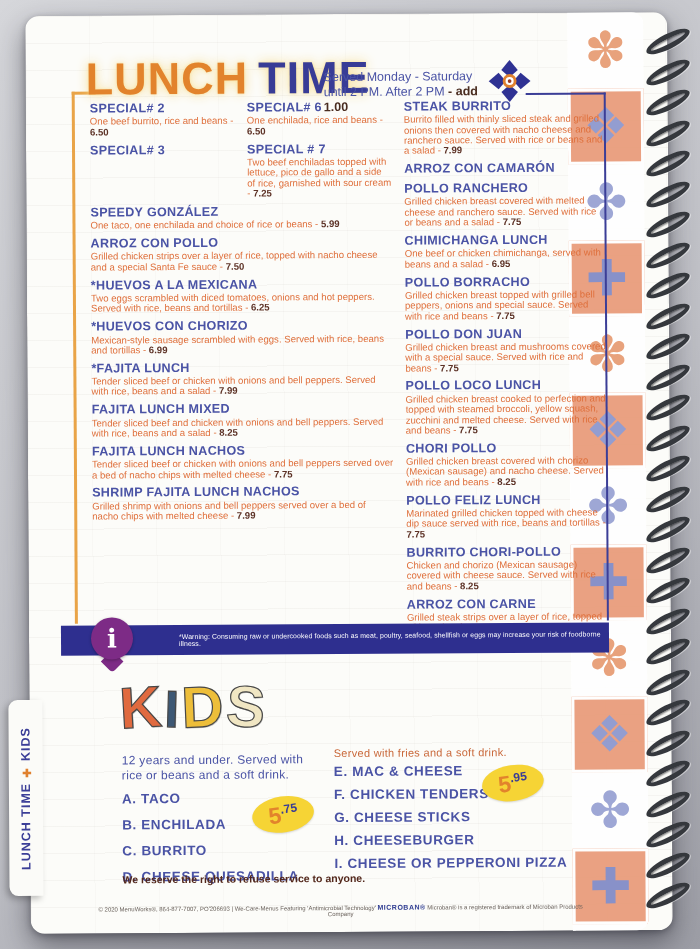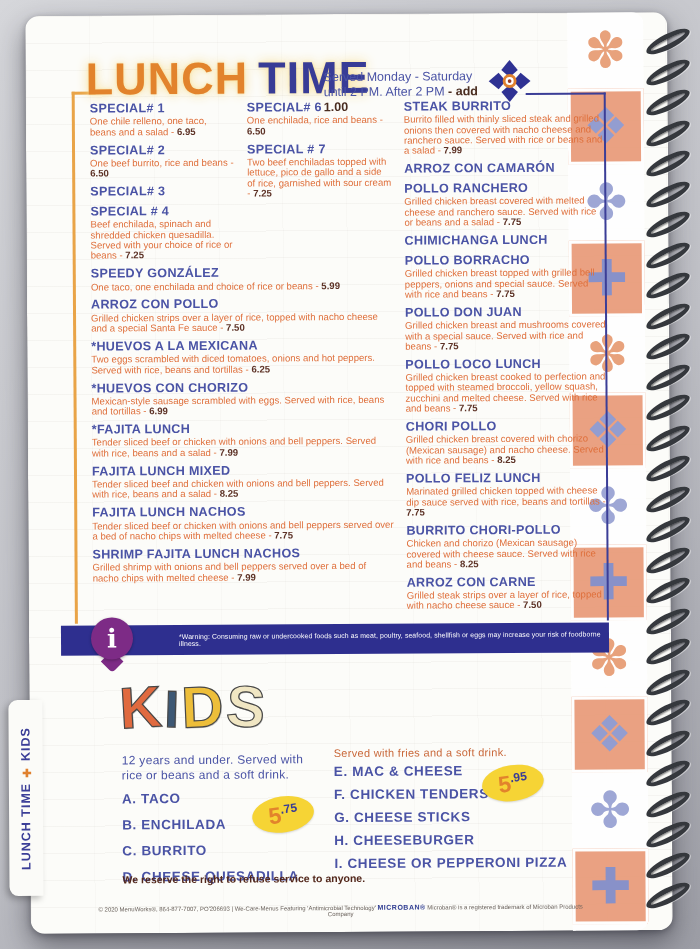--- a/index.html
+++ b/index.html
@@ -178,38 +178,30 @@
       </g>
       <circle cx="20" cy="20" r="5" fill="#ffffff" stroke="#e0812f" stroke-width="2.6"></circle>
       <circle cx="20" cy="20" r="1.7" fill="#9c3b1f"></circle>
     </svg>
 
     <div class="menu-body">
       <div class="left-half">
         <div class="specials-row">
           <div class="spec-col">
 
-              <div class="menu-item">
-                <div class="item-name">SPECIAL# 1</div>
-                <div class="item-desc"><span>One chile relleno, one taco, beans and a salad</span> <span class="sep">-</span> <span class="price">6.95</span></div>
-              </div>
 
               <div class="menu-item">
                 <div class="item-name">SPECIAL# 2</div>
                 <div class="item-desc"><span>One beef burrito, rice and beans</span> <span class="sep">-</span> <span class="price">6.50</span></div>
               </div>
 
               <div class="menu-item">
                 <div class="item-name">SPECIAL# 3</div>
               </div>
 
-              <div class="menu-item">
-                <div class="item-name">SPECIAL # 4</div>
-                <div class="item-desc"><span>Beef enchilada, spinach and shredded chicken quesadilla. Served with your choice of rice or beans</span> <span class="sep">-</span> <span class="price">7.25</span></div>
-              </div>
             </div>
           <div class="spec-col">
 
 
               <div class="menu-item">
                 <div class="item-name">SPECIAL# 6</div>
                 <div class="item-desc"><span>One enchilada, rice and beans</span> <span class="sep">-</span> <span class="price">6.50</span></div>
               </div>
 
               <div class="menu-item">
@@ -273,20 +265,21 @@
             <div class="item-name">ARROZ CON CAMARÓN</div>
           </div>
 
           <div class="menu-item">
             <div class="item-name">POLLO RANCHERO</div>
             <div class="item-desc"><span>Grilled chicken breast covered with melted cheese and ranchero sauce. Served with rice or beans and a salad</span> <span class="sep">-</span> <span class="price">7.75</span></div>
           </div>
 
           <div class="menu-item">
             <div class="item-name">CHIMICHANGA LUNCH</div>
+            <div class="item-desc"><span>One beef or chicken chimichanga, served with beans and a salad</span> <span class="sep">-</span> <span class="price">6.95</span></div>
           </div>
 
           <div class="menu-item">
             <div class="item-name">POLLO BORRACHO</div>
             <div class="item-desc"><span>Grilled chicken breast topped with grilled bell peppers, onions and special sauce. Served with rice and beans</span> <span class="sep">-</span> <span class="price">7.75</span></div>
           </div>
 
           <div class="menu-item">
             <div class="item-name">POLLO DON JUAN</div>
             <div class="item-desc"><span>Grilled chicken breast and mushrooms covered with a special sauce. Served with rice and beans</span> <span class="sep">-</span> <span class="price">7.75</span></div>

